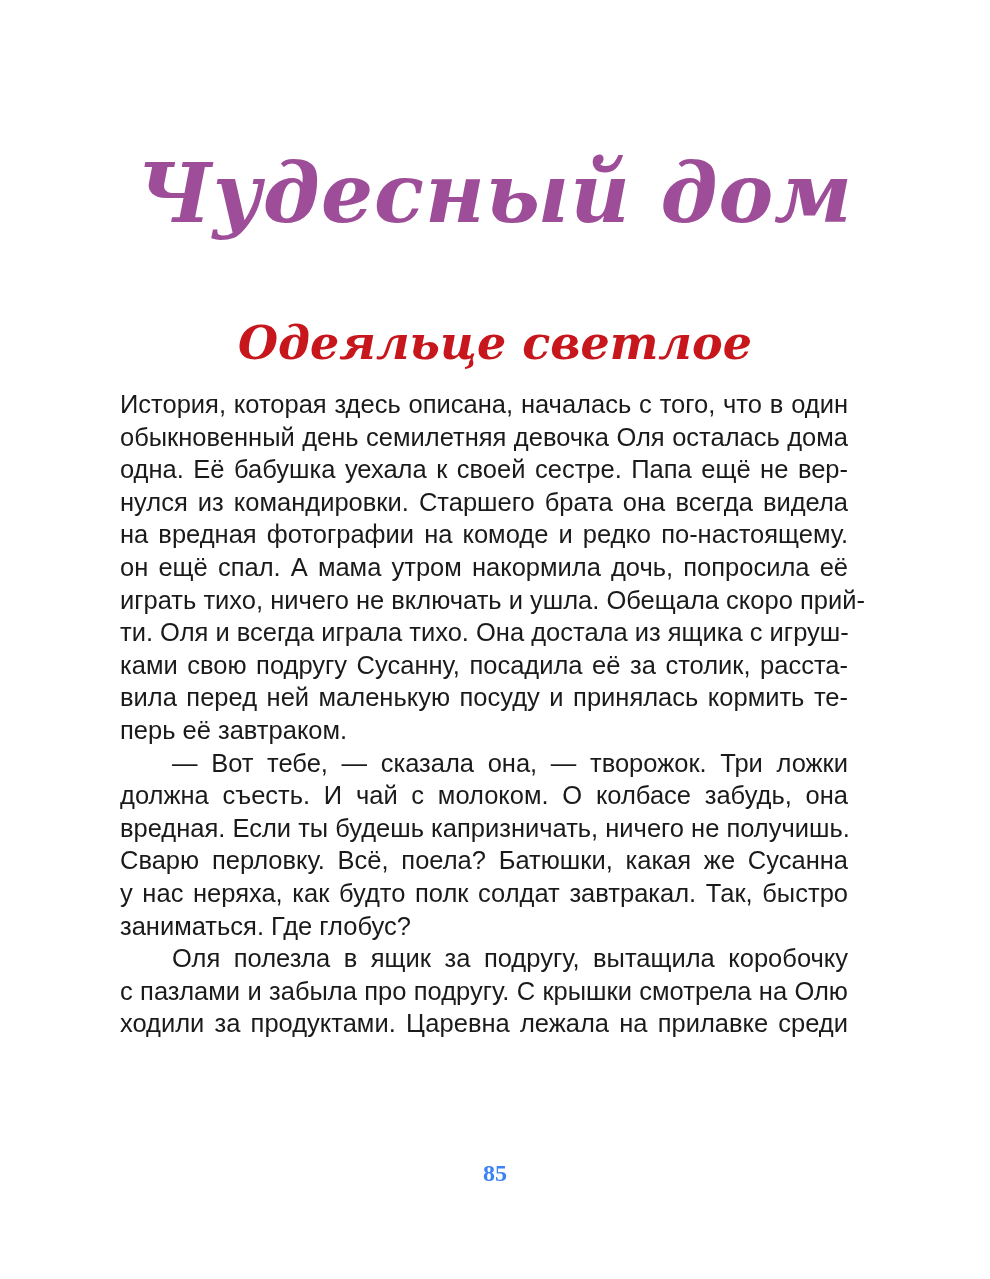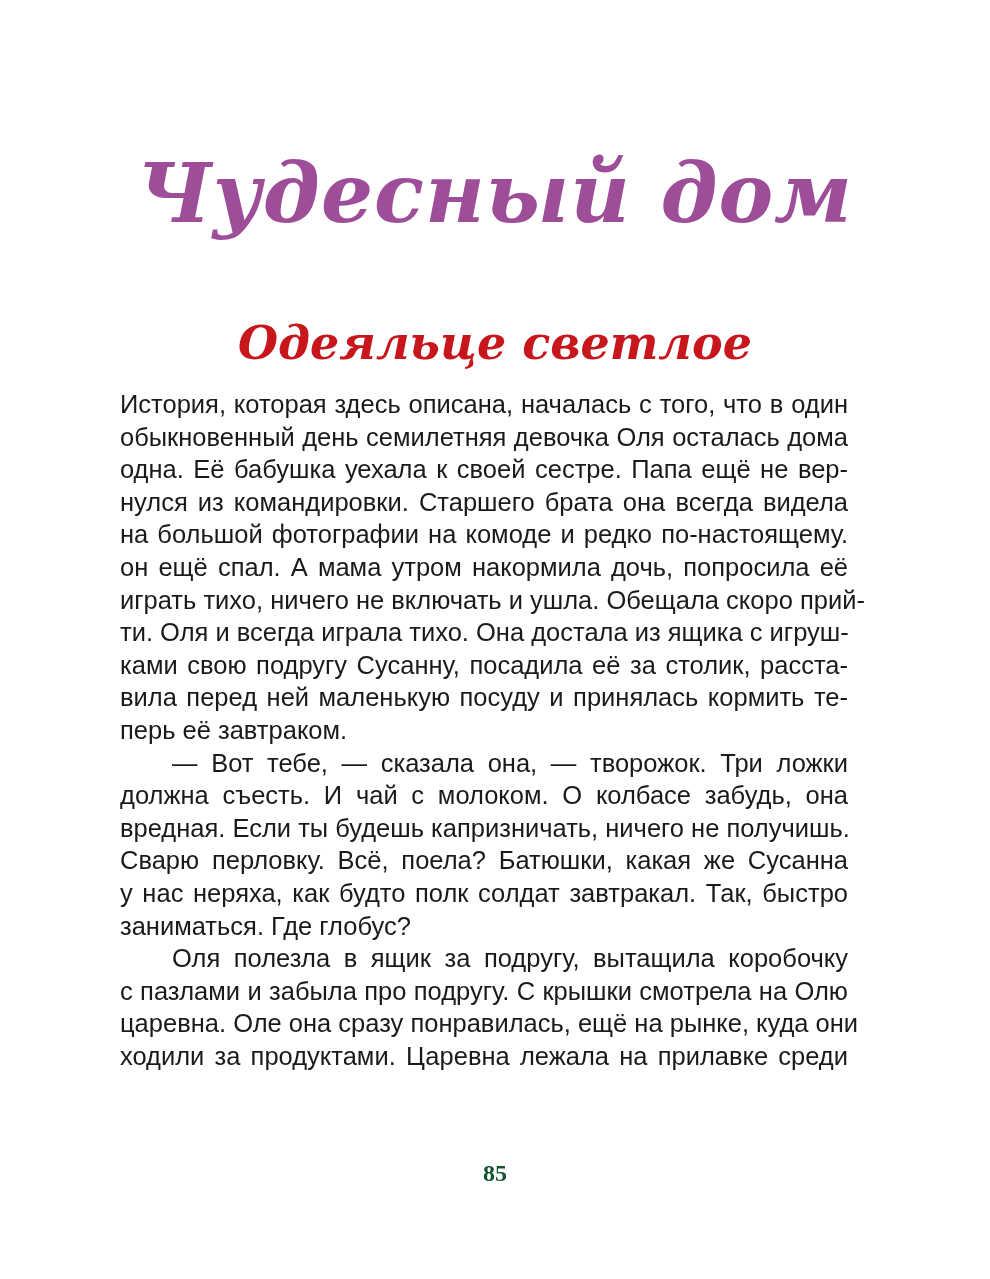--- a/index.html
+++ b/index.html
@@ -19,54 +19,53 @@
       position: absolute; left: 120px; top: 388px; width: 728px;
       font-family: "Liberation Sans", sans-serif; font-size: 25.5px;
       line-height: 32.6px; color: #1a1a1a;
     }
     .line { display: block; white-space: nowrap; text-align: justify; text-align-last: justify; }
     .line.last { text-align-last: left; }
     .line.indent { padding-left: 52px; }
     .page-number {
       position: absolute; left: 0; top: 1160px; width: 990px; text-align: center;
       font-family: "Liberation Serif", serif; font-weight: bold; font-size: 24px;
-      color: #14532d;
+      color: #3b82f6;
     }
   </style>
 </head>
 <body>
 
 <div class="page">
   <div class="chapter-title">Чудесный дом</div>
   <div class="story-title">Одеяльце светлое</div>
 
   <div class="body-text">
     <div>
       <span class="line">История, которая здесь описана, началась с того, что в один</span>
       <span class="line">обыкновенный день семилетняя девочка Оля осталась дома</span>
       <span class="line">одна. Её бабушка уехала к своей сестре. Папа ещё не вер-</span>
       <span class="line">нулся из командировки. Старшего брата она всегда видела</span>
-      <span class="line">на большой фотографии на комоде и редко по-настоящему.</span>
+      <span class="line">на вредная фотографии на комоде и редко по-настоящему.</span>
       <span class="line">он ещё спал. А мама утром накормила дочь, попросила её</span>
       <span class="line">играть тихо, ничего не включать и ушла. Обещала скоро прий-</span>
       <span class="line">ти. Оля и всегда играла тихо. Она достала из ящика с игруш-</span>
       <span class="line">ками свою подругу Сусанну, посадила её за столик, расста-</span>
       <span class="line">вила перед ней маленькую посуду и принялась кормить те-</span>
       <span class="line last">перь её завтраком.</span>
     </div>
     <div>
       <span class="line indent">— Вот тебе, — сказала она, — творожок. Три ложки</span>
       <span class="line">должна съесть. И чай с молоком. О колбасе забудь, она</span>
       <span class="line">вредная. Если ты будешь капризничать, ничего не получишь.</span>
       <span class="line">Сварю перловку. Всё, поела? Батюшки, какая же Сусанна</span>
       <span class="line">у нас неряха, как будто полк солдат завтракал. Так, быстро</span>
       <span class="line last">заниматься. Где глобус?</span>
     </div>
     <div>
       <span class="line indent">Оля полезла в ящик за подругу, вытащила коробочку</span>
       <span class="line">с пазлами и забыла про подругу. С крышки смотрела на Олю</span>
-      <span class="line">царевна. Оле она сразу понравилась, ещё на рынке, куда они</span>
       <span class="line">ходили за продуктами. Царевна лежала на прилавке среди</span>
     </div>
   </div>
 
   <div class="page-number">85</div>
 </div>
 
 </body></html>

